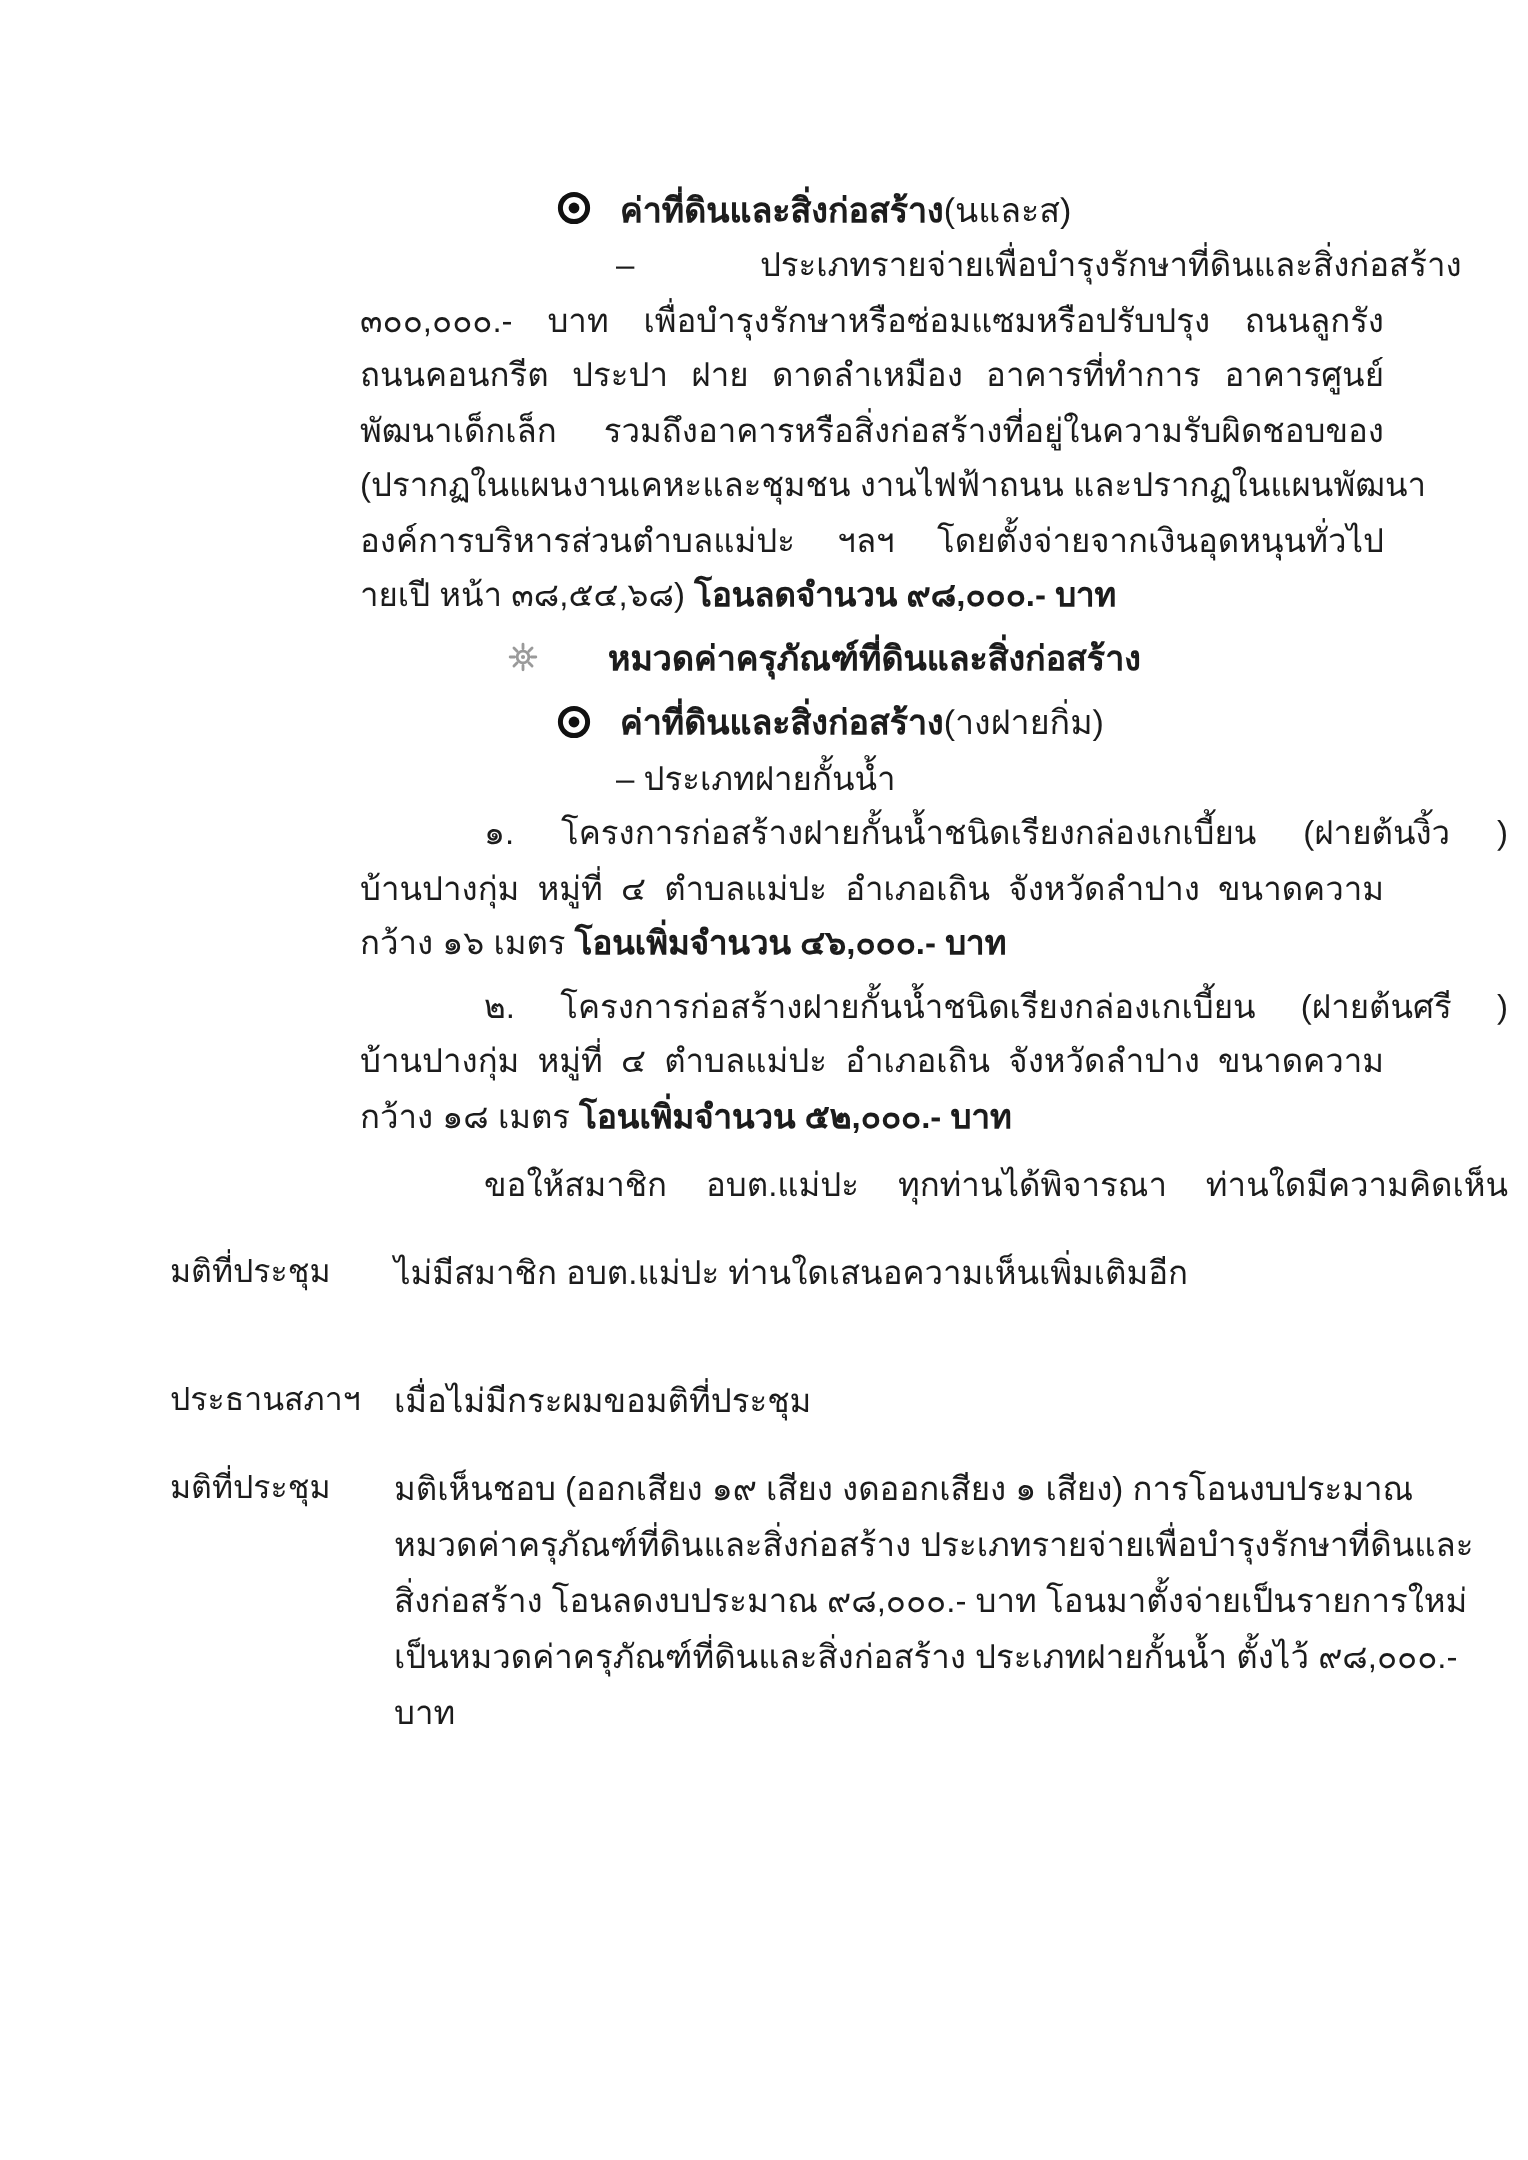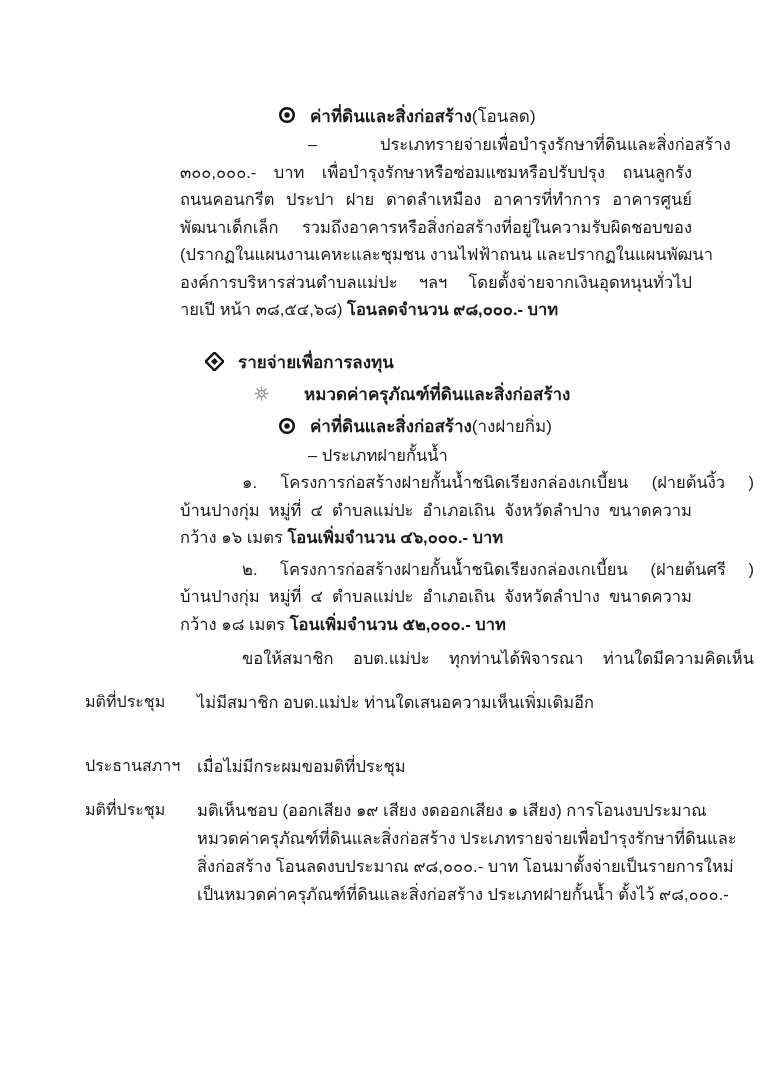--- a/index.html
+++ b/index.html
@@ -11,21 +11,21 @@
     position:relative;
     width:764px;
     height:1080px;
     margin:0 auto;
     background:#ffffff;
     overflow:hidden;
     color:#1c1c1c;
   }
   #doc{
     position:absolute;
-    top:99px;
+    top:88px;
     left:0;
     width:696px;
   }
   .heading{
     display:flex;
     align-items:center;
     height:32px;
     font-size:17px;
     white-space:nowrap;
   }
@@ -76,40 +76,29 @@
 <div class="page">
   <div id="doc">
       <div class="heading" style="margin-left: 278px;">
         <span class="icon">
           <svg width="18" height="18" viewBox="0 0 18 18">
             <circle cx="9" cy="9" r="6.8" fill="none" stroke="#111111" stroke-width="2.5"></circle>
             <circle cx="9" cy="9" r="2.7" fill="#111111"></circle>
           </svg>
         </span>
         <span class="b">ค่าที่ดินและสิ่งก่อสร้าง</span>
-        <span> (โอนลด)</span>
+        <span> (นและส)</span>
       </div>
       <div class="line j" style="padding-left: 128px;"><span>– ประเภทรายจ่ายเพื่อบำรุงรักษาที่ดินและสิ่งก่อสร้าง เพื่อ</span></div>
       <div class="line j"><span>๓๐๐,๐๐๐.- บาท เพื่อบำรุงรักษาหรือซ่อมแซมหรือปรับปรุง ถนนลูกรัง</span></div>
       <div class="line j"><span>ถนนคอนกรีต ประปา ฝาย ดาดลำเหมือง อาคารที่ทำการ อาคารศูนย์</span></div>
       <div class="line j"><span>พัฒนาเด็กเล็ก รวมถึงอาคารหรือสิ่งก่อสร้างที่อยู่ในความรับผิดชอบของ</span></div>
       <div class="line j"><span>(ปรากฏในแผนงานเคหะและชุมชน งานไฟฟ้าถนน และปรากฏในแผนพัฒนา</span></div>
       <div class="line j"><span>องค์การบริหารส่วนตำบลแม่ปะ ฯลฯ โดยตั้งจ่ายจากเงินอุดหนุนทั่วไป</span></div>
       <div class="line"><span>ายเปี หน้า ๓๘,๕๔,๖๘) </span><span class="b">โอนลดจำนวน ๙๘,๐๐๐.- บาท</span></div>
-      <div class="heading" style="margin-left: 205px; margin-top: 22px;">
-        <span class="icon">
-          <svg width="19" height="19" viewBox="0 0 19 19">
-            <g transform="rotate(45 9.5 9.5)">
-              <rect x="3.2" y="3.2" width="12.6" height="12.6" fill="none" stroke="#111111" stroke-width="2.4"></rect>
-              <rect x="7" y="7" width="5" height="5" fill="#111111"></rect>
-            </g>
-          </svg>
-        </span>
-        <span class="b">รายจ่ายเพื่อการลงทุน</span>
-      </div>
       <div class="heading" style="margin-left: 253px; gap: 20px;">
         <span class="icon">
           <svg width="17" height="17" viewBox="0 0 18 18">
             <g stroke="#9a9a9a" fill="none" stroke-width="1.5" stroke-linecap="round">
               <circle cx="9" cy="9" r="3.1"></circle>
               <circle cx="9" cy="9" r="1.1" fill="#9a9a9a" stroke="none"></circle>
               <path d="M9 2.2v2.4 M9 13.4v2.4 M2.2 9h2.4 M13.4 9h2.4 M4.2 4.2l1.7 1.7 M12.1 12.1l1.7 1.7 M13.8 4.2l-1.7 1.7 M5.9 12.1l-1.7 1.7"></path>
             </g>
           </svg>
         </span>
@@ -145,16 +134,17 @@
           <div class="line"><span>เมื่อไม่มีกระผมขอมติที่ประชุม</span></div>
         </div>
       </div>
       <div class="row" style="margin-top: 16px;">
         <span class="rowlabel">มติที่ประชุม</span>
         <div class="rowcontent">
           <div class="line j"><span>มติเห็นชอบ (ออกเสียง ๑๙ เสียง งดออกเสียง ๑ เสียง) การโอนงบประมาณ</span></div>
           <div class="line j"><span>หมวดค่าครุภัณฑ์ที่ดินและสิ่งก่อสร้าง ประเภทรายจ่ายเพื่อบำรุงรักษาที่ดินและ</span></div>
           <div class="line j"><span>สิ่งก่อสร้าง โอนลดงบประมาณ ๙๘,๐๐๐.- บาท โอนมาตั้งจ่ายเป็นรายการใหม่</span></div>
           <div class="line j"><span>เป็นหมวดค่าครุภัณฑ์ที่ดินและสิ่งก่อสร้าง ประเภทฝายกั้นน้ำ ตั้งไว้ ๙๘,๐๐๐.-</span></div>
+          <div class="line"><span>บาท</span></div>
         </div>
       </div>
     </div>
 </div>
 
 </body></html>

